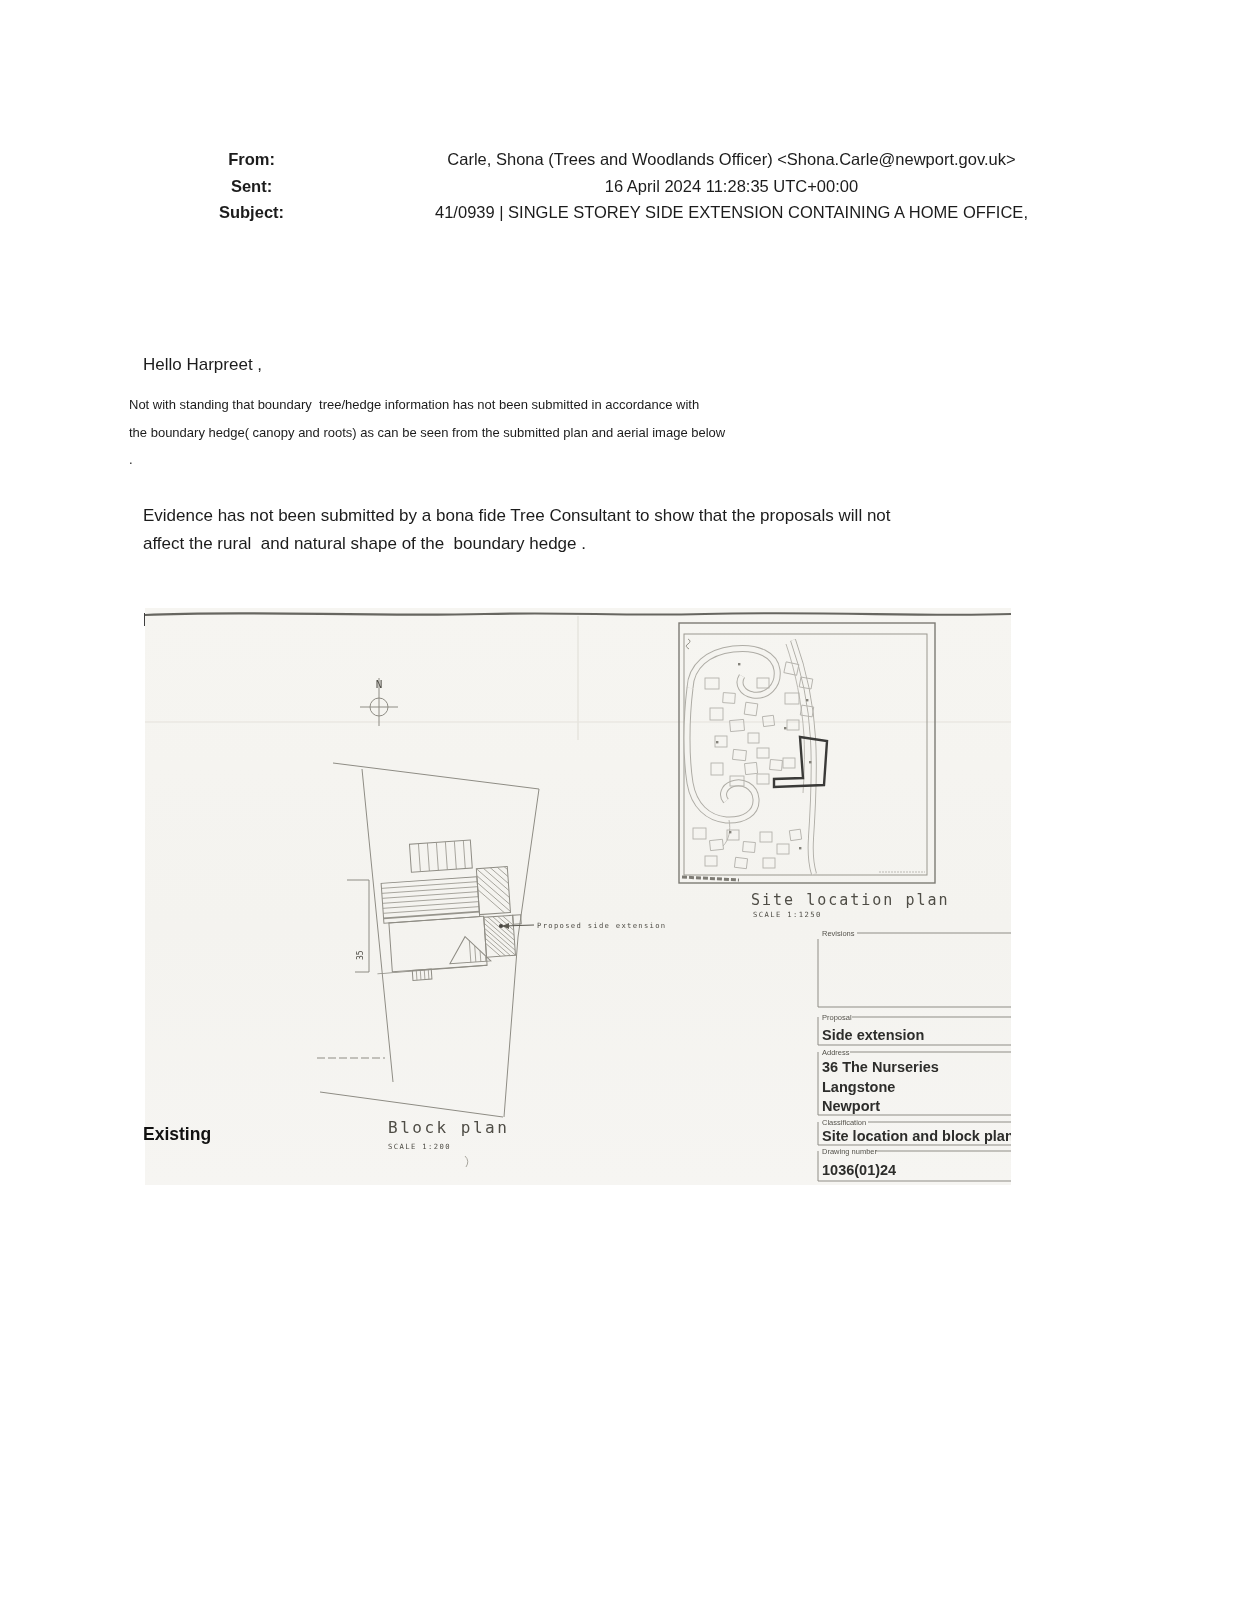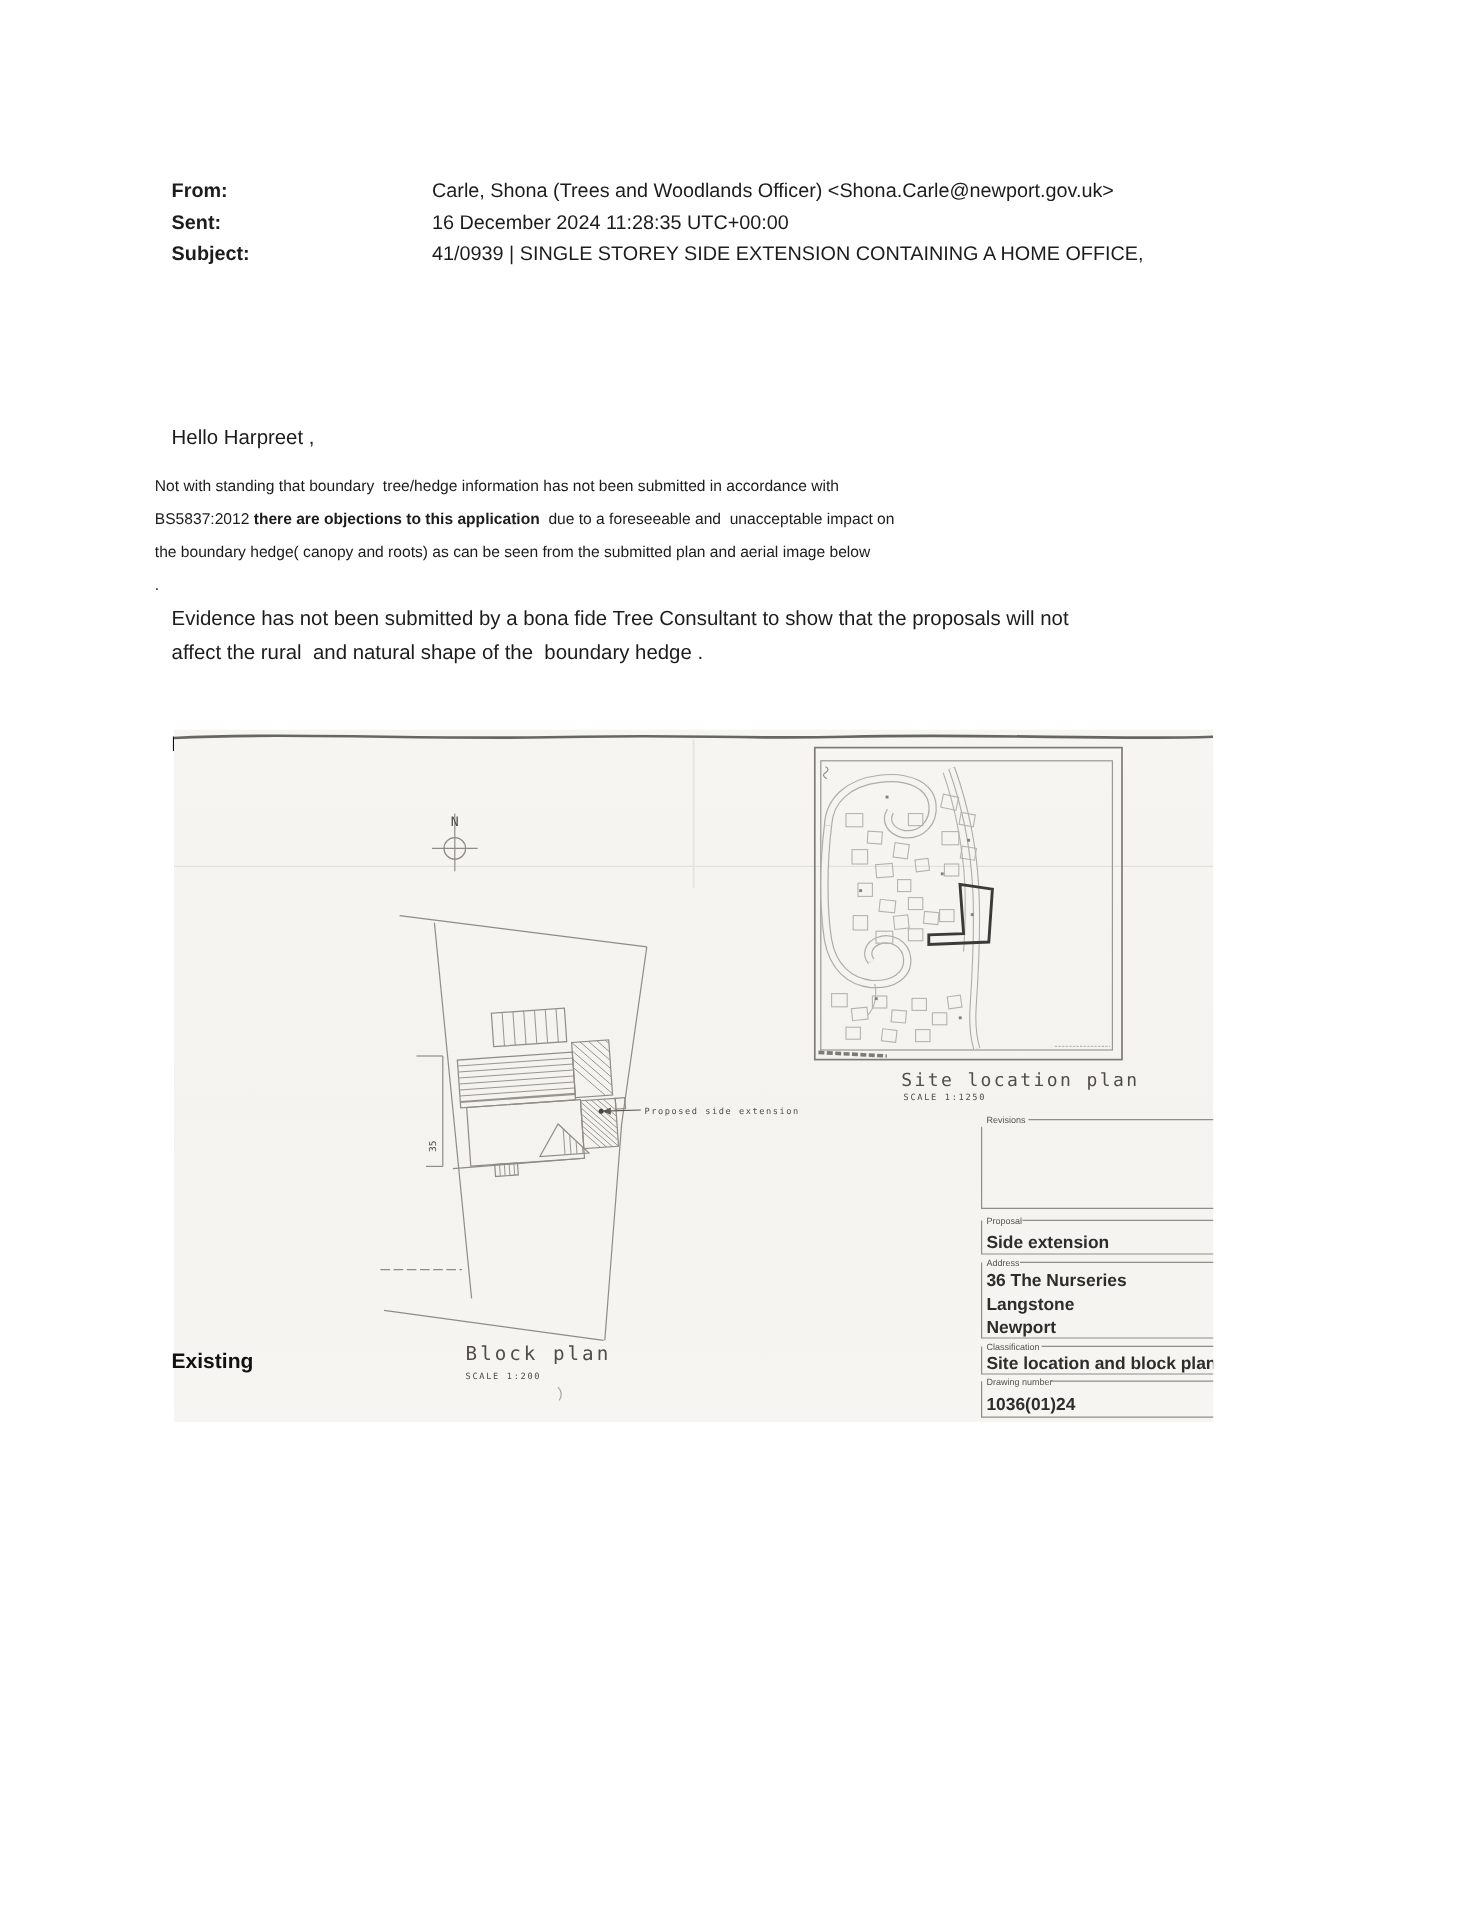--- a/index.html
+++ b/index.html
@@ -1,21 +1,21 @@
 <!DOCTYPE html>
 <html><head>
 <meta charset="utf-8">
 <style>
   html,body{margin:0;padding:0;background:#ffffff;}
   body{width:1236px;height:1600px;position:relative;font-family:"Liberation Sans",sans-serif;color:#1c1c1c;}
   .abs{position:absolute;}
   .pre{white-space:pre-wrap;}
   
   .hdr{left:143px;top:146px;width:960px;font-size:16.5px;line-height:26.6px;}
-  .hdr-row{display:flex;}
+  .hdr-row{display:flex;text-align:center;}
   .hdr-label{font-weight:bold;width:217px;flex:0 0 217px;}
   .hdr-val{flex:1;}
   
   .greet{left:143px;top:355px;width:950px;font-size:17px;}
   .para1{left:129px;top:391px;width:960px;font-size:13px;line-height:27.5px;}
   .para2{left:143px;top:502px;width:960px;font-size:17px;line-height:27.5px;}
   .b{font-weight:bold;}
   .hd2{left:143px;font-size:17.5px;font-weight:bold;color:#111;}
   
   .scan{left:145px;top:608px;width:866px;height:577px;
@@ -32,33 +32,32 @@
 </head>
 <body>
 
 <div class="abs hdr">
   <div class="hdr-row">
     <span class="hdr-label">From:</span>
     <span class="hdr-val pre">Carle, Shona (Trees and Woodlands Officer) &lt;Shona.Carle@newport.gov.uk&gt;</span>
   </div>
   <div class="hdr-row">
     <span class="hdr-label">Sent:</span>
-    <span class="hdr-val pre">16 December 2024 11:28:35 UTC+00:00</span>
+    <span class="hdr-val pre">16 April 2024 11:28:35 UTC+00:00</span>
   </div>
   <div class="hdr-row">
     <span class="hdr-label">Subject:</span>
     <span class="hdr-val pre">41/0939 | SINGLE STOREY SIDE EXTENSION CONTAINING A HOME OFFICE,</span>
   </div>
 </div>
 
 <div class="abs greet pre">Hello Harpreet ,</div>
 
 <div class="abs para1">
   <div class="pre">Not with standing that boundary  tree/hedge information has not been submitted in accordance with</div>
-  <div><span class="pre">BS5837:2012 </span><span class="b pre">there are objections to this application</span><span class="pre">  due to a foreseeable and  unacceptable impact on</span></div>
   <div class="pre">the boundary hedge( canopy and roots) as can be seen from the submitted plan and aerial image below</div>
   <div class="pre">.</div>
 </div>
 
 <div class="abs para2">
   <div class="pre">Evidence has not been submitted by a bona fide Tree Consultant to show that the proposals will not</div>
   <div class="pre">affect the rural  and natural shape of the  boundary hedge .</div>
 </div>
 
 <div class="abs hd2" style="top:578px;margin-top:32px;">Proposed</div>

